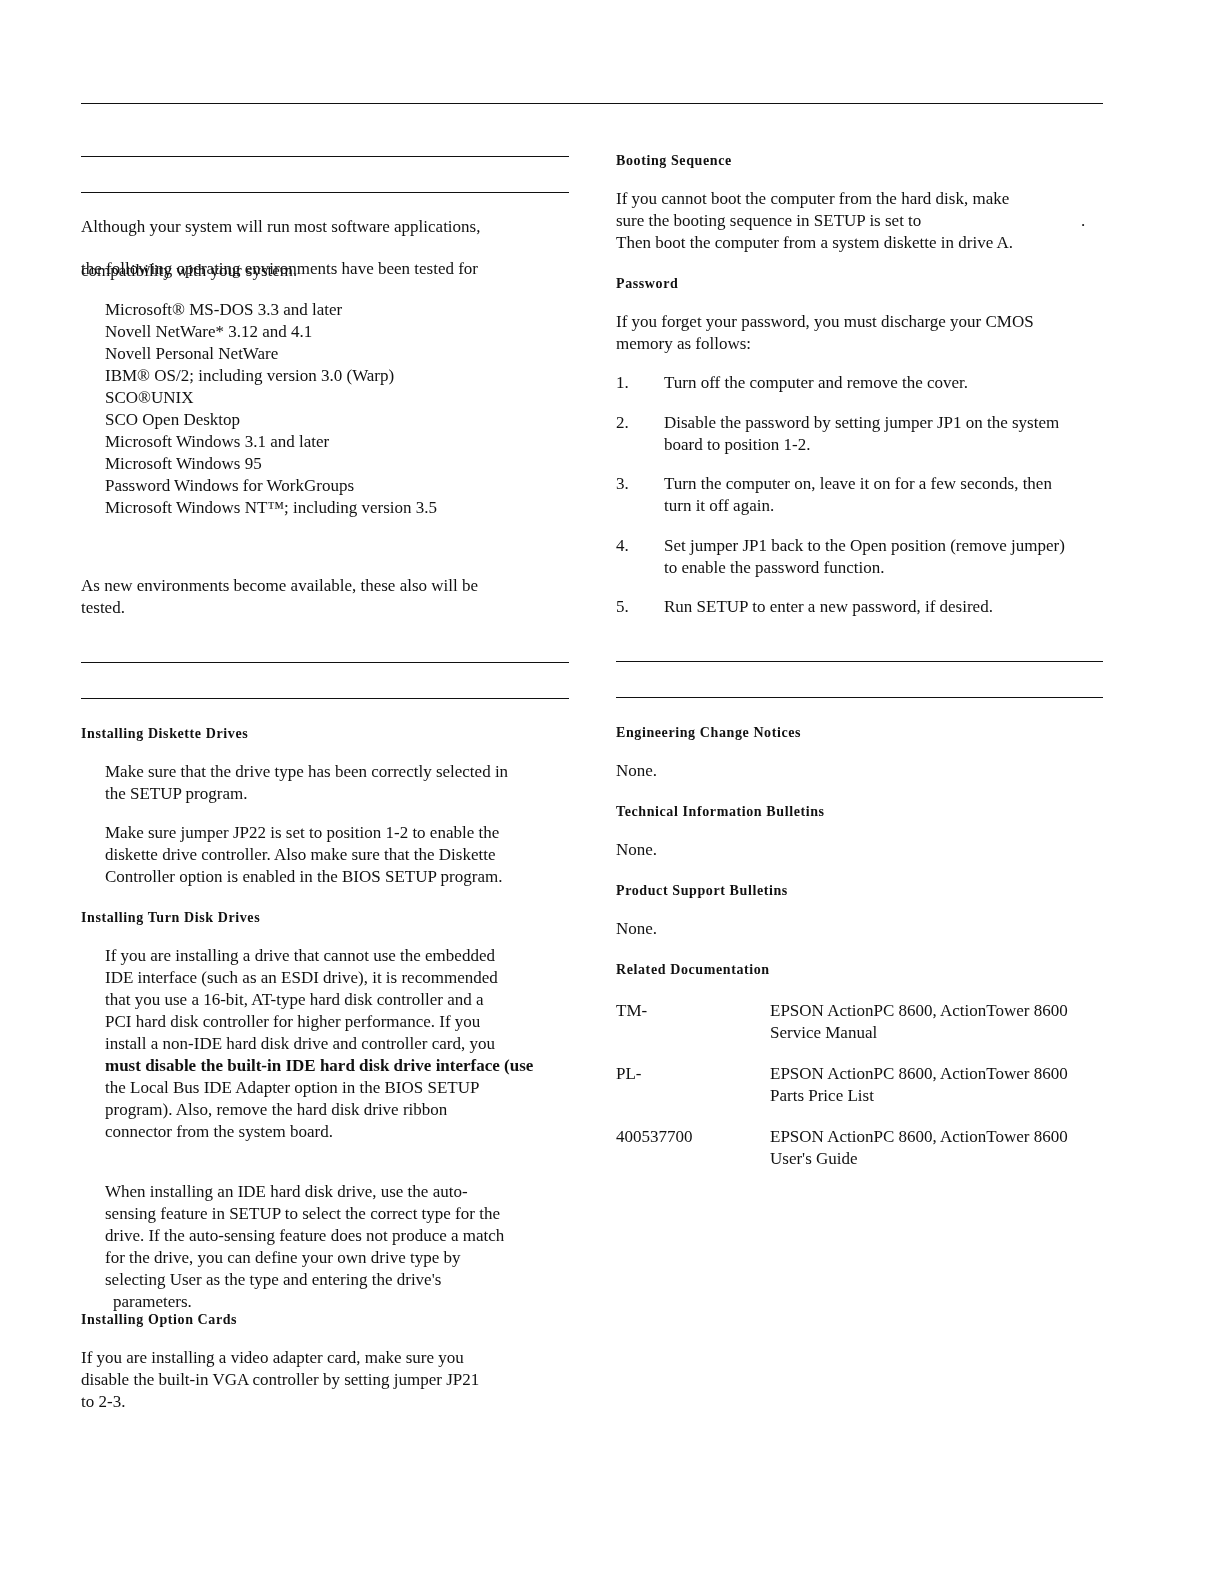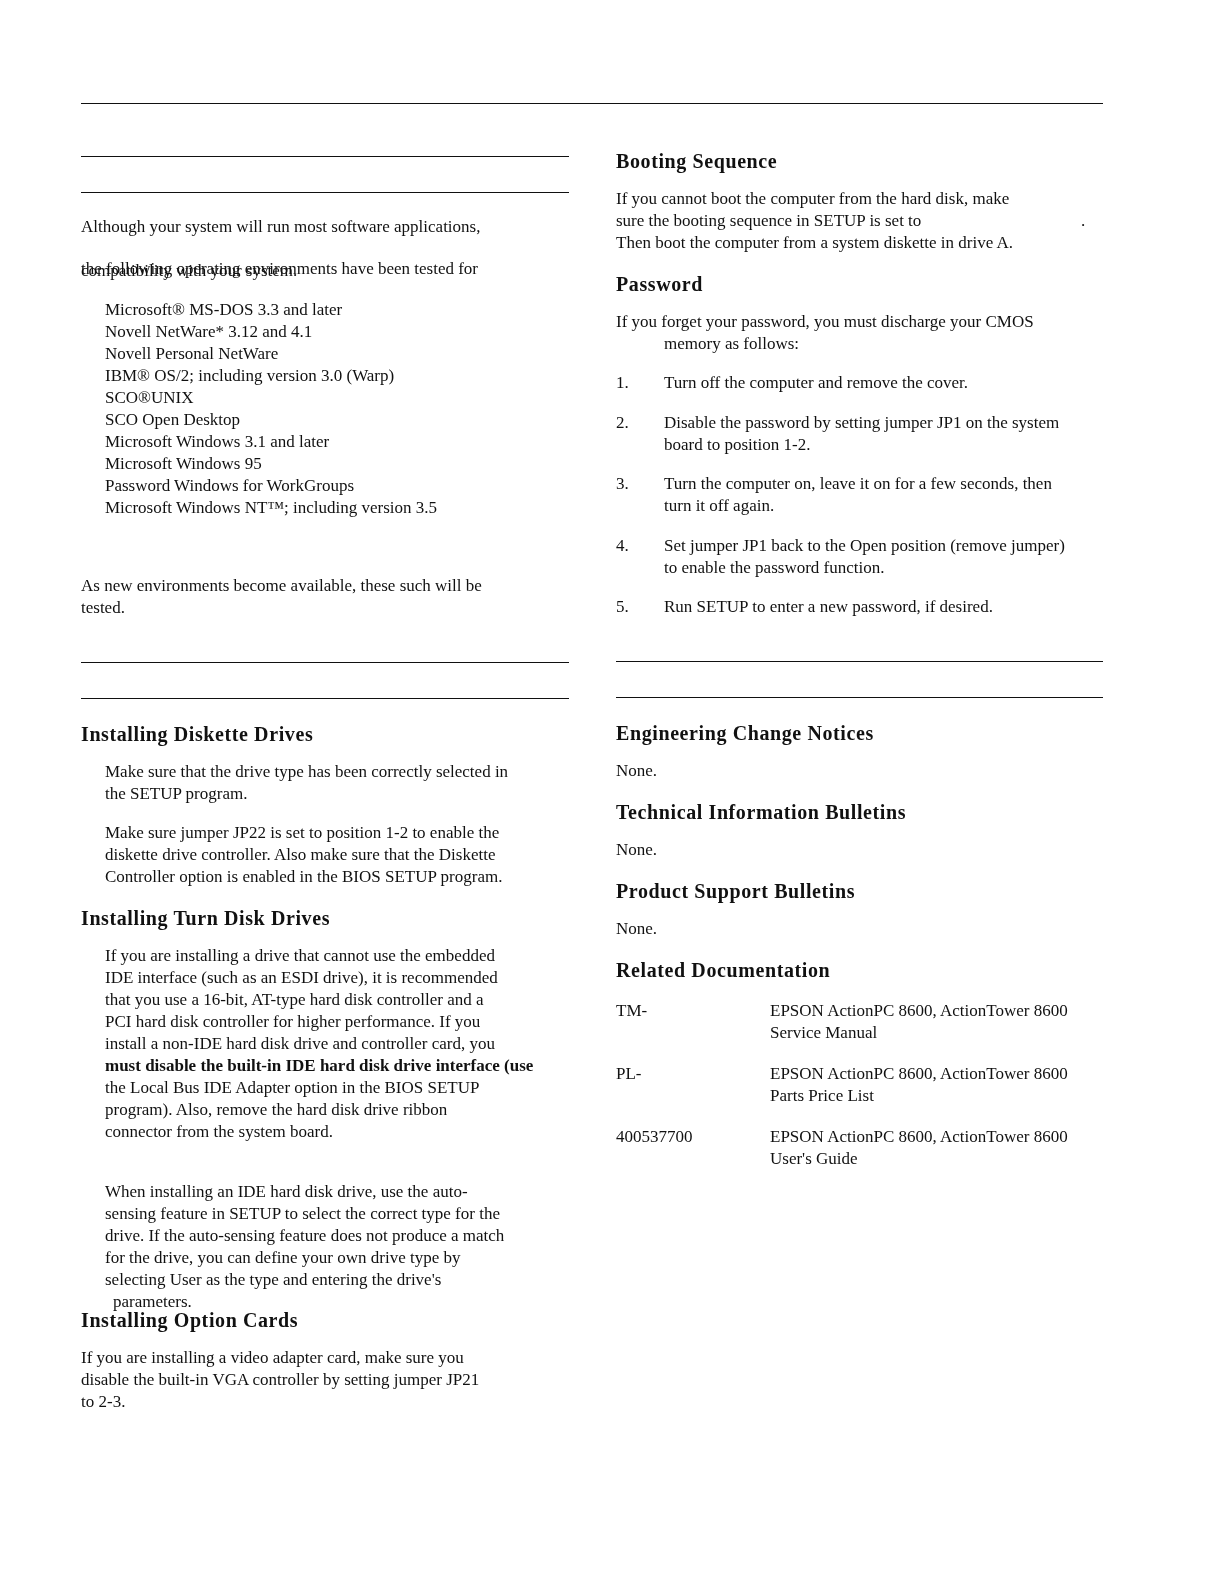--- a/index.html
+++ b/index.html
@@ -4,21 +4,21 @@
   <style>
     html, body { margin: 0; padding: 0; background: #ffffff; }
     body {
       width: 1222px; height: 1584px; position: relative; overflow: hidden;
       font-family: "Liberation Serif", "DejaVu Serif", serif;
       color: #111111;
       font-size: 17px;
     }
     .rule { position: absolute; height: 0; border-top: 1.3px solid #111; }
     .txt { position: absolute; line-height: 22px; margin: 0; white-space: nowrap; }
-    .h { position: absolute; font-size: 20px; letter-spacing: 0.6px; line-height: 24px; margin: 0; white-space: nowrap; }
+    .h { position: absolute; font-size: 14px; letter-spacing: 0.6px; line-height: 24px; margin: 0; white-space: nowrap; }
     .list { position: absolute; margin: 0; padding: 0; list-style: none; }
     .list li { line-height: 22px; white-space: nowrap; }
     .step { position: absolute; line-height: 22px; white-space: nowrap; }
     .step .num { position: absolute; left: 0; }
     .step .body { position: absolute; left: 24px; margin-left: 24px; }
     .doc-row { position: absolute; line-height: 22px; white-space: nowrap; }
     .doc-row .code { position: absolute; left: 0; }
     .doc-row .title { position: absolute; left: 154px; }
   </style>
 </head>
@@ -43,21 +43,21 @@
     <li>Novell Personal NetWare</li>
     <li>IBM® OS/2; including version 3.0 (Warp)</li>
     <li>SCO®UNIX</li>
     <li>SCO Open Desktop</li>
     <li>Microsoft Windows 3.1 and later</li>
     <li>Microsoft Windows 95</li>
     <li>Password Windows for WorkGroups</li>
     <li>Microsoft Windows NT™; including version 3.5</li>
   </ul>
 
-  <p class="txt" style="left:81px; top:575px;">As new environments become available, these such will be</p>
+  <p class="txt" style="left:81px; top:575px;">As new environments become available, these also will be</p>
   <p class="txt" style="left:81px; top:597px;">tested.</p>
 </div>
 
 <div>
   <h3 class="h" style="left:81px; top:722px;">Installing Diskette Drives</h3>
   <p class="txt" style="left:105px; top:761px;">Make sure that the drive type has been correctly selected in</p>
   <p class="txt" style="left:105px; top:783px;">the SETUP program.</p>
   <p class="txt" style="left:105px; top:822px;">Make sure jumper JP22 is set to position 1-2 to enable the</p>
   <p class="txt" style="left:105px; top:844px;">diskette drive controller. Also make sure that the Diskette</p>
   <p class="txt" style="left:105px; top:866px;">Controller option is enabled in the BIOS SETUP program.</p>
@@ -94,21 +94,21 @@
   <h3 class="h" style="left:616px; top:149px;">Booting Sequence</h3>
   <p class="txt" style="left:616px; top:188px;">If you cannot boot the computer from the hard disk, make</p>
   <p class="txt" style="left:616px; top:210px;">sure the booting sequence in SETUP is set to</p>
   <span class="txt" style="left:1081px; top:210px;">.</span>
   <p class="txt" style="left:616px; top:232px;">Then boot the computer from a system diskette in drive A.</p>
 </div>
 
 <div>
   <h3 class="h" style="left:616px; top:272px;">Password</h3>
   <p class="txt" style="left:616px; top:311px;">If you forget your password, you must discharge your CMOS</p>
-  <p class="txt" style="left:616px; top:333px;margin-left:48px;">memory as follows:</p>
+  <p class="txt" style="left:616px; top:333px;">memory as follows:</p>
 
   <div class="step" style="left:616px; top:372px;">
     <span class="num">1.</span>
     <span class="body">Turn off the computer and remove the cover.</span>
   </div>
   <div class="step" style="left:616px; top:412px;">
     <span class="num">2.</span>
     <span class="body">Disable the password by setting jumper JP1 on the system</span>
     <span class="body" style="top:22px;">board to position 1-2.</span>
   </div>

